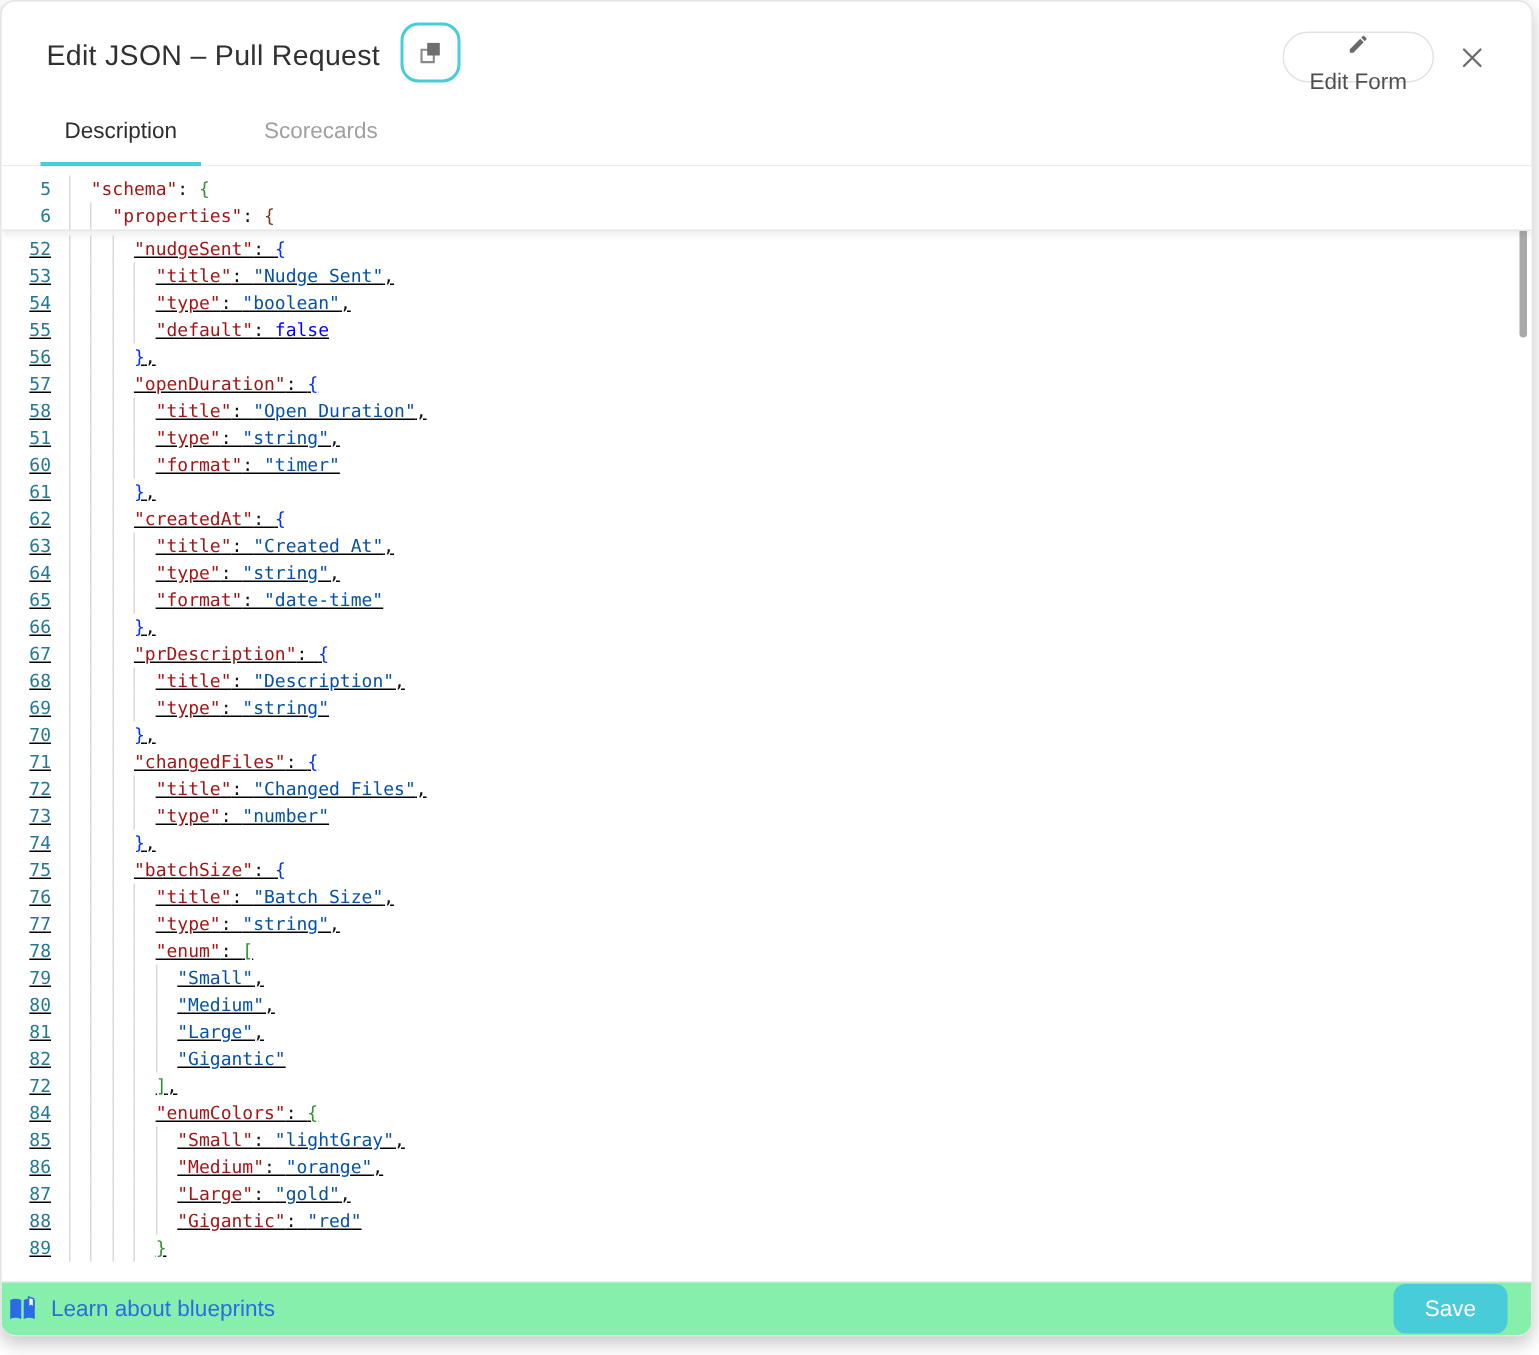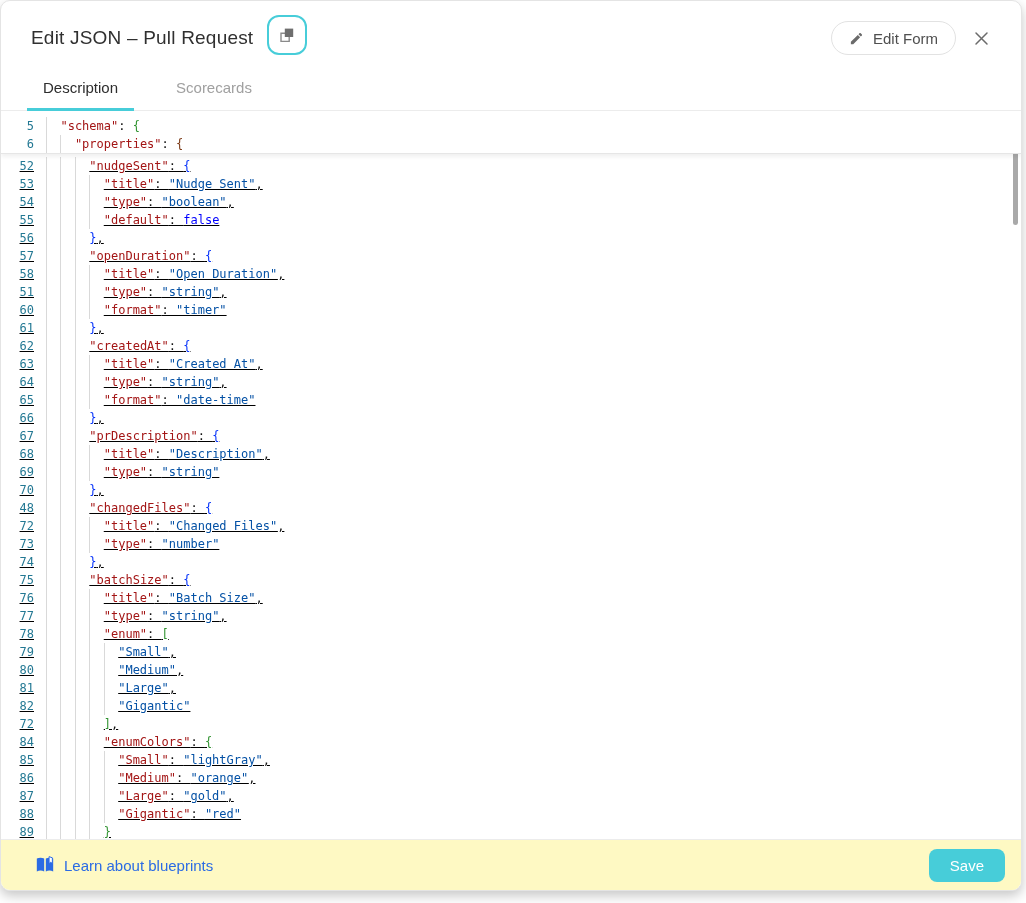--- a/index.html
+++ b/index.html
@@ -17,21 +17,21 @@
   .hdr-left { display:flex; align-items:center; gap:14px; }
   .title { font-size:19px; color:#303030; letter-spacing:.2px; padding-top:5px; }
   .copy-btn {
     width:40px; height:40px; border:2px solid var(--accent); border-radius:12px;
     background:#fff; display:flex; align-items:center; justify-content:center; cursor:pointer;
   }
   .hdr-right { display:flex; align-items:center; gap:14px; padding-top:6px; padding-right:12px; }
   .editform-btn {
     display:flex; align-items:center; gap:9px; height:34px; padding:0 17px;
     border:1px solid #e2e2e2; border-radius:17px; background:#fff; cursor:pointer;
-    font-size:15px; color:#4f4f4f; font-family:"Liberation Sans", sans-serif;
+    font-size:15px; color:#4f4f4f; font-family:"Liberation Sans", sans-serif;flex-direction:column;
   }
   .close-btn { background:none; border:none; cursor:pointer; padding:2px; display:flex; }
 
   
   .tabs { display:flex; margin-top:14px; padding-left:26px; border-bottom:1px solid #ececec; }
   .tab { font-size:15px; padding:10px 16px 12px 16px; cursor:pointer; color:#a0a0a0; border-bottom:3px solid transparent; margin-bottom:-1px; }
   .tab.active { color:#2d2d2d; border-bottom-color:var(--accent); }
   .tab + .tab { margin-left:26px; }
 
   
@@ -47,22 +47,22 @@
   .tk-p { color:#111; }
   .tk-f { color:var(--c-bool); }
   .tk-b2 { color:var(--c-b2); }
   .tk-b3 { color:var(--c-b3); }
   .tk-b4 { color:var(--c-b4); }
   .tk-b5 { color:var(--c-b2); }
 
   .scroll-thumb { position:absolute; right:3px; top:2px; width:5px; height:112px; background:#9a9a9a; border-radius:3px; opacity:.85; }
 
   
-  .ftr { position:absolute; left:0; right:0; bottom:0; height:51px; border-top:1px solid #ececec;
-         display:flex; align-items:center; justify-content:space-between; padding:0 16px 0 34px; background:#fef9c3; }
+  .ftr { position:absolute; left:0; right:0; bottom:0; height:36px; border-top:1px solid #ececec;
+         display:flex; align-items:center; justify-content:space-between; padding:0 16px 0 4px; background:#86efac; }
   .learn-link { display:flex; align-items:center; gap:9px; color:var(--link); font-size:15px; text-decoration:none; cursor:pointer; }
   .save-btn { background:var(--accent); color:#fff; border:none; border-radius:8px; font-size:15px;
               padding:8px 21px; cursor:pointer; font-family:Liberation Sans, sans-serif; }
 </style>
 </head>
 <body>
 
 <div class="dialog">
 
   <div class="hdr">
@@ -119,21 +119,21 @@
         <div class="row"><span class="ln">61</span><span class="codeln"><span class="ig">  </span><span class="ig">  </span><span class="ig">  </span><span class="tk-b4">}</span><span class="tk-p">,</span></span></div>
         <div class="row"><span class="ln">62</span><span class="codeln"><span class="ig">  </span><span class="ig">  </span><span class="ig">  </span><span class="tk-k">"createdAt"</span><span class="tk-p">: </span><span class="tk-b4">{</span></span></div>
         <div class="row"><span class="ln">63</span><span class="codeln"><span class="ig">  </span><span class="ig">  </span><span class="ig">  </span><span class="ig">  </span><span class="tk-k">"title"</span><span class="tk-p">: </span><span class="tk-s">"Created At"</span><span class="tk-p">,</span></span></div>
         <div class="row"><span class="ln">64</span><span class="codeln"><span class="ig">  </span><span class="ig">  </span><span class="ig">  </span><span class="ig">  </span><span class="tk-k">"type"</span><span class="tk-p">: </span><span class="tk-s">"string"</span><span class="tk-p">,</span></span></div>
         <div class="row"><span class="ln">65</span><span class="codeln"><span class="ig">  </span><span class="ig">  </span><span class="ig">  </span><span class="ig">  </span><span class="tk-k">"format"</span><span class="tk-p">: </span><span class="tk-s">"date-time"</span></span></div>
         <div class="row"><span class="ln">66</span><span class="codeln"><span class="ig">  </span><span class="ig">  </span><span class="ig">  </span><span class="tk-b4">}</span><span class="tk-p">,</span></span></div>
         <div class="row"><span class="ln">67</span><span class="codeln"><span class="ig">  </span><span class="ig">  </span><span class="ig">  </span><span class="tk-k">"prDescription"</span><span class="tk-p">: </span><span class="tk-b4">{</span></span></div>
         <div class="row"><span class="ln">68</span><span class="codeln"><span class="ig">  </span><span class="ig">  </span><span class="ig">  </span><span class="ig">  </span><span class="tk-k">"title"</span><span class="tk-p">: </span><span class="tk-s">"Description"</span><span class="tk-p">,</span></span></div>
         <div class="row"><span class="ln">69</span><span class="codeln"><span class="ig">  </span><span class="ig">  </span><span class="ig">  </span><span class="ig">  </span><span class="tk-k">"type"</span><span class="tk-p">: </span><span class="tk-s">"string"</span></span></div>
         <div class="row"><span class="ln">70</span><span class="codeln"><span class="ig">  </span><span class="ig">  </span><span class="ig">  </span><span class="tk-b4">}</span><span class="tk-p">,</span></span></div>
-        <div class="row"><span class="ln">48</span><span class="codeln"><span class="ig">  </span><span class="ig">  </span><span class="ig">  </span><span class="tk-k">"changedFiles"</span><span class="tk-p">: </span><span class="tk-b4">{</span></span></div>
+        <div class="row"><span class="ln">71</span><span class="codeln"><span class="ig">  </span><span class="ig">  </span><span class="ig">  </span><span class="tk-k">"changedFiles"</span><span class="tk-p">: </span><span class="tk-b4">{</span></span></div>
         <div class="row"><span class="ln">72</span><span class="codeln"><span class="ig">  </span><span class="ig">  </span><span class="ig">  </span><span class="ig">  </span><span class="tk-k">"title"</span><span class="tk-p">: </span><span class="tk-s">"Changed Files"</span><span class="tk-p">,</span></span></div>
         <div class="row"><span class="ln">73</span><span class="codeln"><span class="ig">  </span><span class="ig">  </span><span class="ig">  </span><span class="ig">  </span><span class="tk-k">"type"</span><span class="tk-p">: </span><span class="tk-s">"number"</span></span></div>
         <div class="row"><span class="ln">74</span><span class="codeln"><span class="ig">  </span><span class="ig">  </span><span class="ig">  </span><span class="tk-b4">}</span><span class="tk-p">,</span></span></div>
         <div class="row"><span class="ln">75</span><span class="codeln"><span class="ig">  </span><span class="ig">  </span><span class="ig">  </span><span class="tk-k">"batchSize"</span><span class="tk-p">: </span><span class="tk-b4">{</span></span></div>
         <div class="row"><span class="ln">76</span><span class="codeln"><span class="ig">  </span><span class="ig">  </span><span class="ig">  </span><span class="ig">  </span><span class="tk-k">"title"</span><span class="tk-p">: </span><span class="tk-s">"Batch Size"</span><span class="tk-p">,</span></span></div>
         <div class="row"><span class="ln">77</span><span class="codeln"><span class="ig">  </span><span class="ig">  </span><span class="ig">  </span><span class="ig">  </span><span class="tk-k">"type"</span><span class="tk-p">: </span><span class="tk-s">"string"</span><span class="tk-p">,</span></span></div>
         <div class="row"><span class="ln">78</span><span class="codeln"><span class="ig">  </span><span class="ig">  </span><span class="ig">  </span><span class="ig">  </span><span class="tk-k">"enum"</span><span class="tk-p">: </span><span class="tk-b5">[</span></span></div>
         <div class="row"><span class="ln">79</span><span class="codeln"><span class="ig">  </span><span class="ig">  </span><span class="ig">  </span><span class="ig">  </span><span class="ig">  </span><span class="tk-s">"Small"</span><span class="tk-p">,</span></span></div>
         <div class="row"><span class="ln">80</span><span class="codeln"><span class="ig">  </span><span class="ig">  </span><span class="ig">  </span><span class="ig">  </span><span class="ig">  </span><span class="tk-s">"Medium"</span><span class="tk-p">,</span></span></div>
         <div class="row"><span class="ln">81</span><span class="codeln"><span class="ig">  </span><span class="ig">  </span><span class="ig">  </span><span class="ig">  </span><span class="ig">  </span><span class="tk-s">"Large"</span><span class="tk-p">,</span></span></div>

